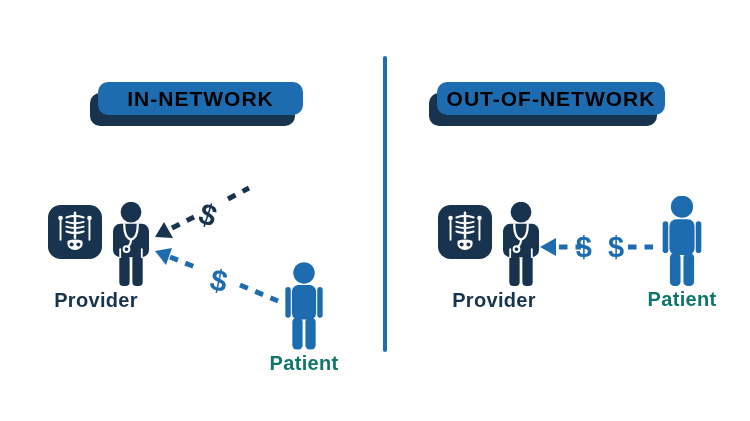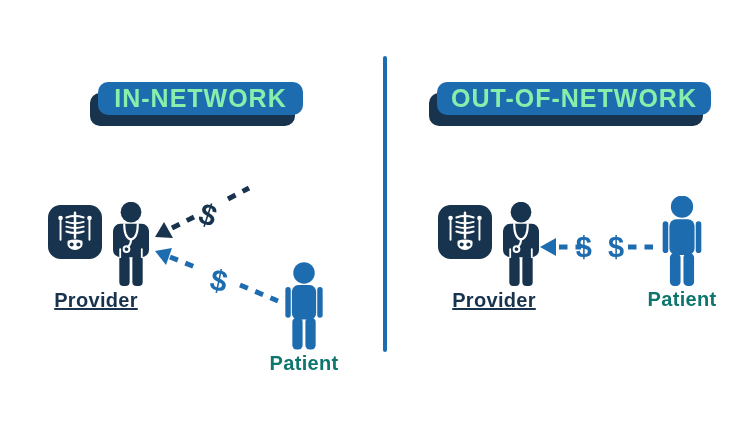--- a/index.html
+++ b/index.html
@@ -6,34 +6,34 @@
   .canvas{
     position:relative;width:750px;height:421px;background:#ffffff;overflow:hidden;
     font-family:"Liberation Sans",sans-serif;
   }
   .badge{
     position:absolute;top:82px;height:33px;background:#1e6cb0;border-radius:10px;
     box-shadow:-8px 11px 0 #17334d;
     display:flex;align-items:center;justify-content:center;
   }
   .badge span{
-    color:#86efac;font-weight:bold;font-size:25px;letter-spacing:1px;white-space:nowrap;
+    color:#000000;font-weight:bold;font-size:21px;letter-spacing:1px;white-space:nowrap;
   }
   .badge-left{left:98px;width:205px;}
-  .badge-right{left:437px;width:274px;}
+  .badge-right{left:437px;width:228px;}
   .divider{
     position:absolute;left:383px;top:56px;width:4px;height:296px;
     background:#1e6cb0;border-radius:2px;
   }
   .figure{position:absolute;}
   .label{
     position:absolute;font-weight:bold;font-size:20px;text-align:center;line-height:1.1;
     letter-spacing:0.3px;
   }
-  .label-navy{color:#17334d;text-decoration:underline;}
+  .label-navy{color:#17334d;}
   .label-blue{color:#0f766e;}
   .arrows{position:absolute;left:0;top:0;}
   .dollar{
     font-family:"Liberation Sans",sans-serif;font-weight:bold;font-size:30px;
   }
   .dollar-double{letter-spacing:4px;font-size:29px;}
 </style>
 </head>
 <body>
 

